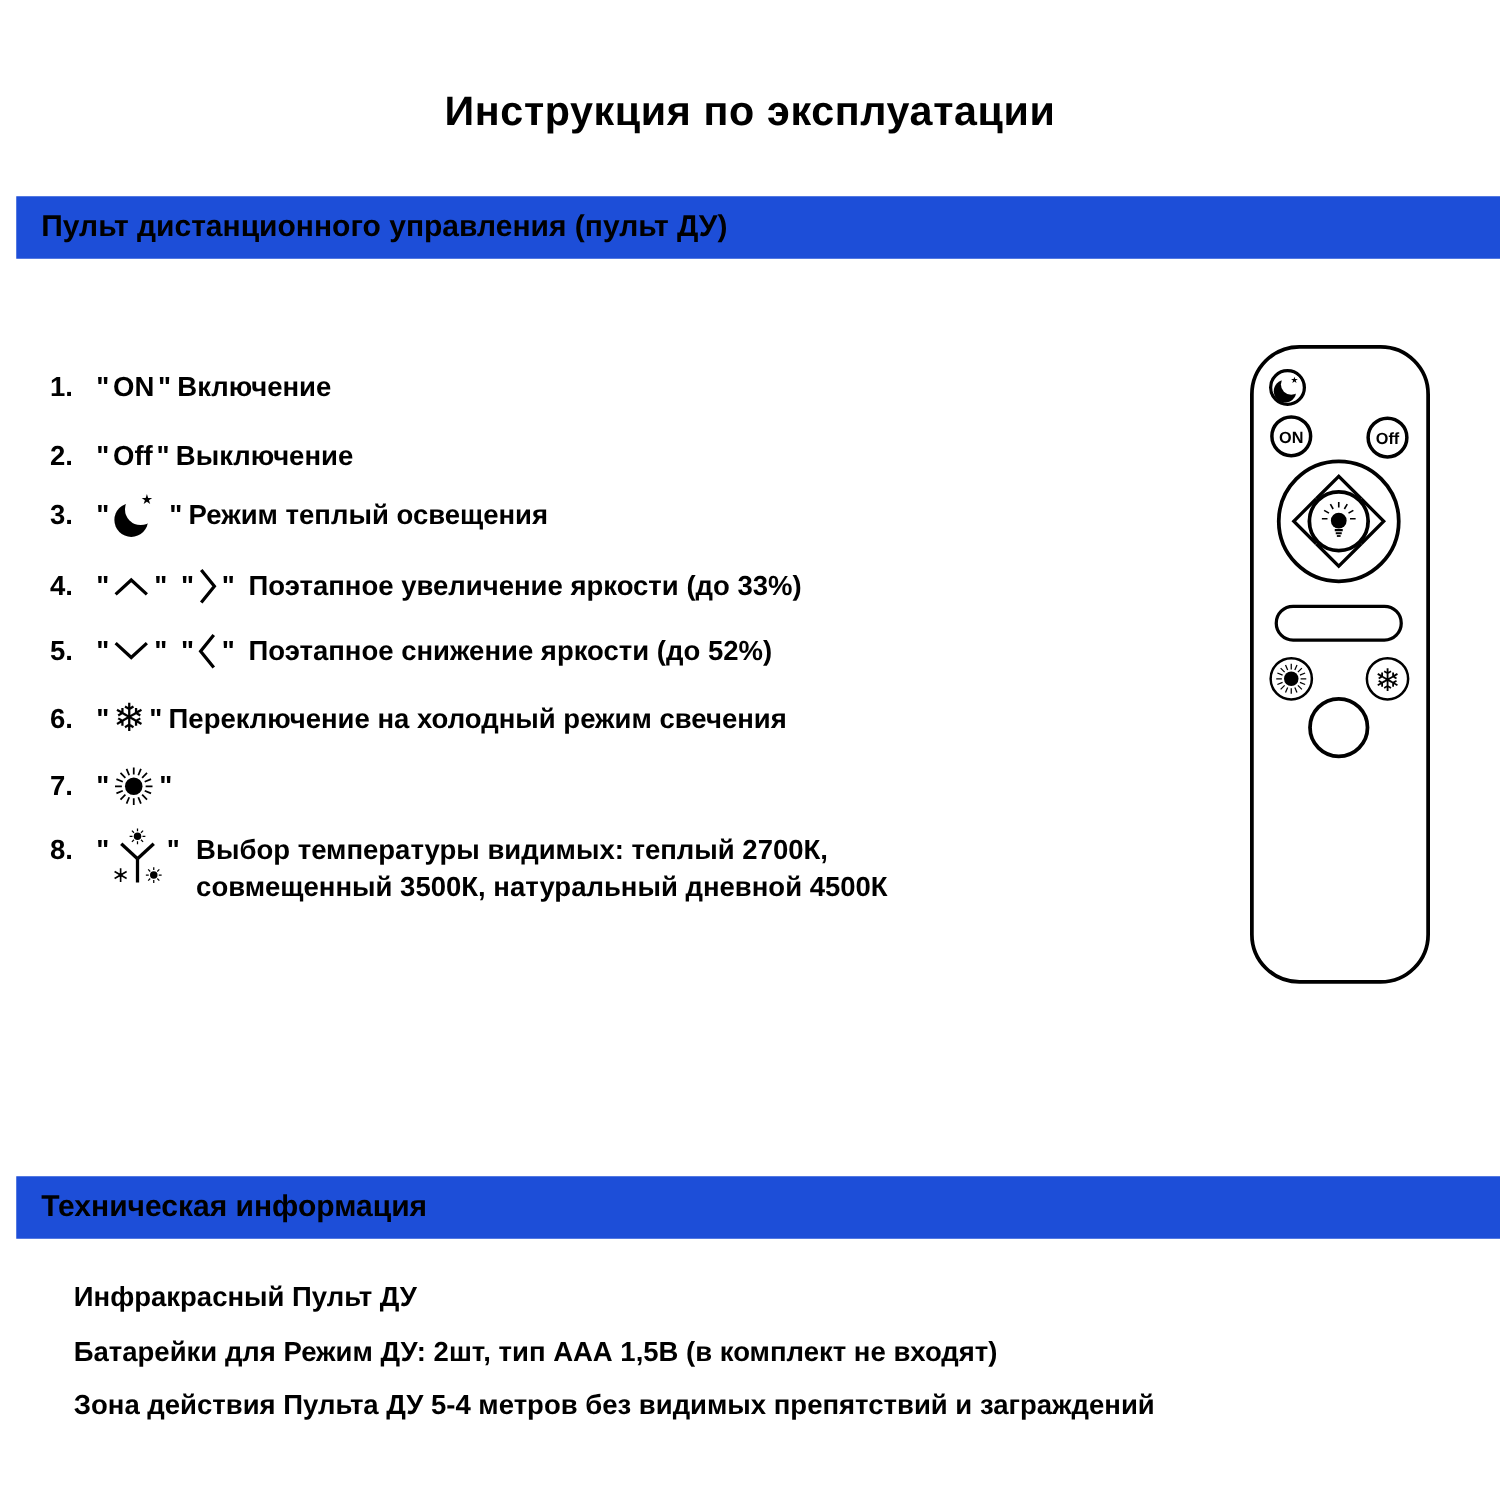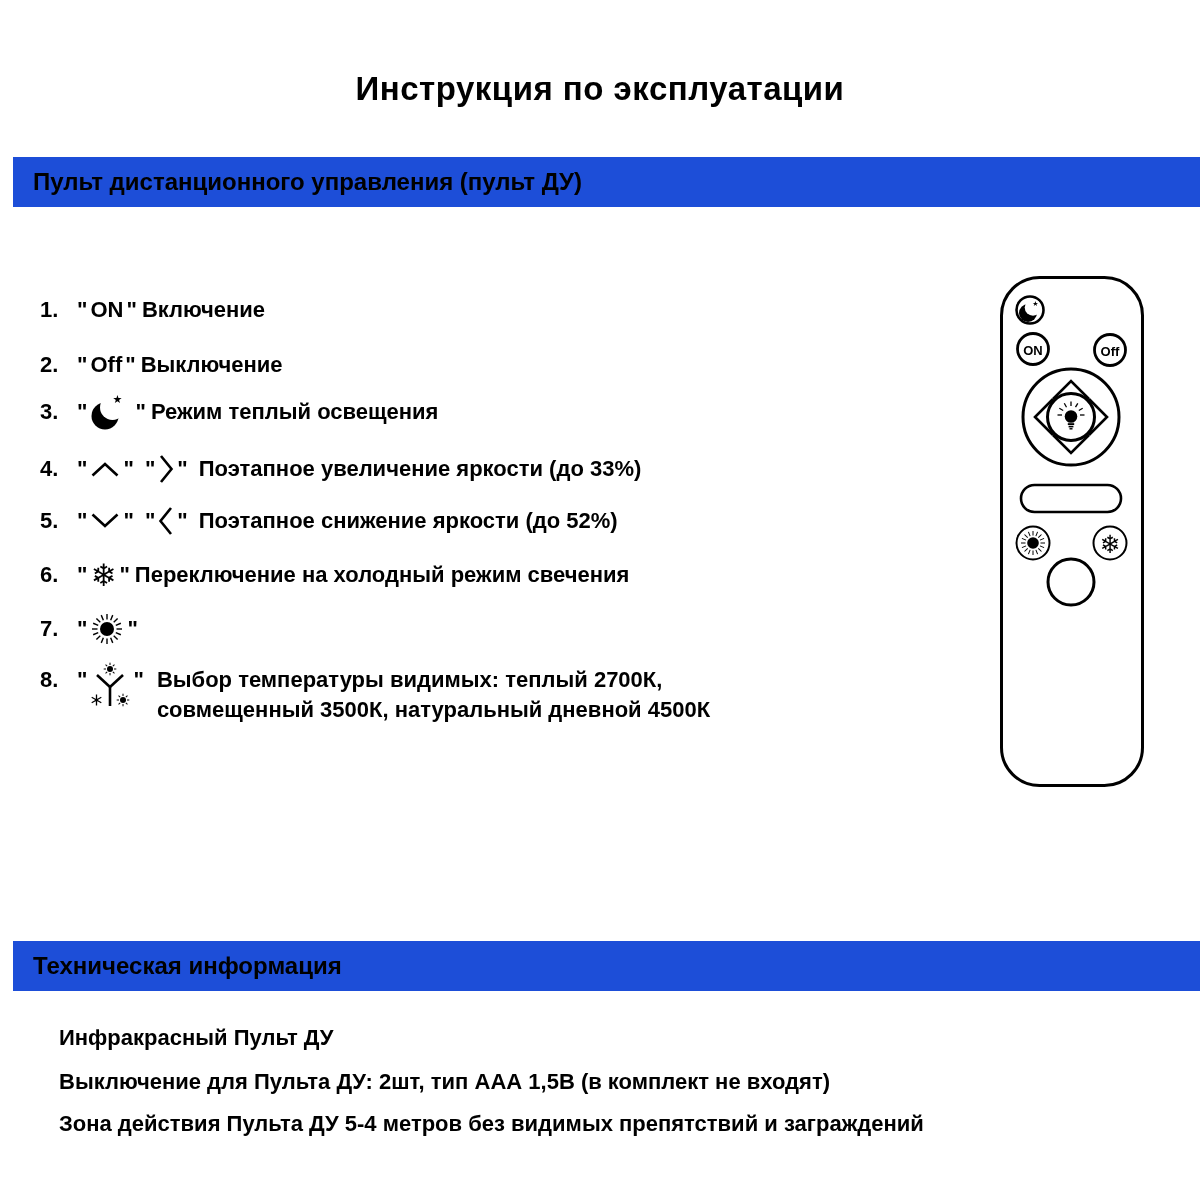--- a/index.html
+++ b/index.html
@@ -266,16 +266,16 @@
     </g>
 
     <circle cx="76" cy="312" r="23" fill="none" stroke="#000" stroke-width="3"></circle>
   </svg>
 
   <div class="bar bar2">
     <span>Техническая информация</span>
   </div>
 
   <div class="tech t1">Инфракрасный Пульт ДУ</div>
-  <div class="tech t2">Выключение для Пульта ДУ: 2шт, тип ААА 1,5В (в комплект не входят)</div>
+  <div class="tech t2">Батарейки для Режим ДУ: 2шт, тип ААА 1,5В (в комплект не входят)</div>
   <div class="tech t3">Зона действия Пульта ДУ 5-4 метров без видимых препятствий и заграждений</div>
 
 </div>
 
 </body></html>

